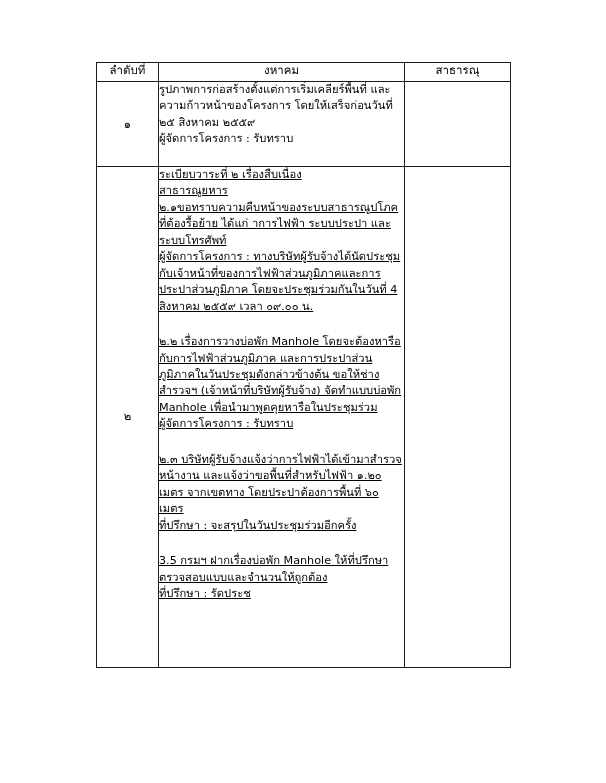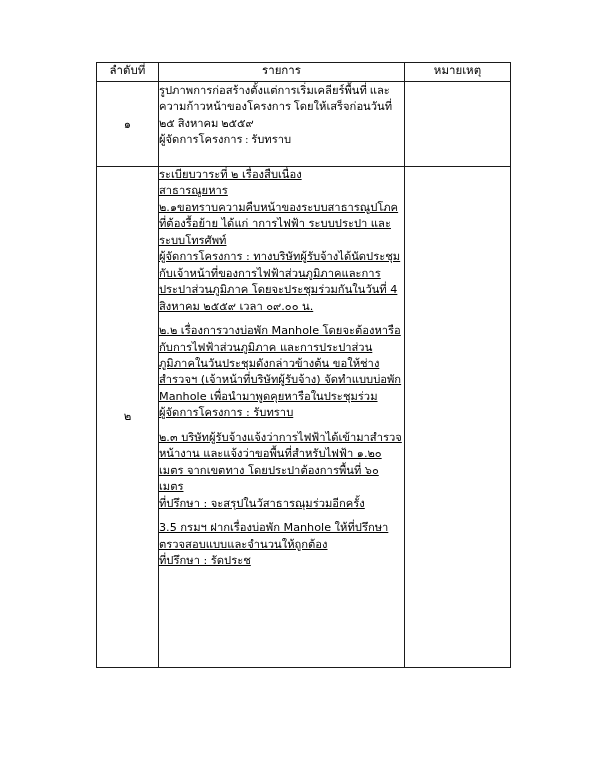--- a/index.html
+++ b/index.html
@@ -83,52 +83,52 @@
   td.body {
     font-size: 11.2px;
     line-height: 1.47;
     padding: 5px 7px 8px 7px;
   }
   td.body p {
     margin: 0 0 0 0;
     text-indent: 0;
   }
   td.body p.gap {
-    margin-top: 8px;
+    margin-top: 19px;
   }
   td.body p.tight {
     margin-top: 0;
   }
   td.note {
     font-size: 11.2px;
     padding: 5px;
   }
-  .cell-pad-1 { height: 84px; font-family: Liberation Serif, serif; }
+  .cell-pad-1 { height: 84px; }
   .cell-pad-2 { height: 500px; text-decoration: underline; }
 </style>
 </head>
 <body>
 
 <div class="page">
   <table class="minutes">
     <colgroup>
       <col class="col-no">
       <col class="col-item">
       <col class="col-note">
     </colgroup>
     <thead>
       <tr>
         <th>
           <span class="hdr-text">ลำดับที่</span>
         </th>
         <th>
-          <span class="hdr-text">รายการ</span>
+          <span class="hdr-text">งหาคม</span>
         </th>
         <th>
-          <span class="hdr-text">หมายเหตุ</span>
+          <span class="hdr-text">สาธารณุ</span>
         </th>
       </tr>
     </thead>
     <tbody>
       <tr>
         <td class="num num-cell-1">
           <span class="numinner">๑</span>
         </td>
         <td class="body">
           <div class="cell-pad-1">
@@ -144,21 +144,21 @@
         </td>
         <td class="body">
           <div class="cell-pad-2">
             <p class="tight">ระเบียบวาระที่ ๒ เรื่องสืบเนื่อง</p>
             <p class="tight">สาธารณูยหาร</p>
             <p class="tight">๒.๑ขอทราบความคืบหน้าของระบบสาธารณูปโภคที่ต้องรื้อย้าย ได้แก่ าการไฟฟ้า ระบบประปา และระบบโทรศัพท์</p>
             <p class="tight">ผู้จัดการโครงการ :     ทางบริษัทผู้รับจ้างได้นัดประชุมกับเจ้าหน้าที่ของการไฟฟ้าส่วนภูมิภาคและการประปาส่วนภูมิภาค โดยจะประชุมร่วมกันในวันที่ 4 สิงหาคม ๒๕๕๙ เวลา ๐๙.๐๐ น.</p>
             <p class="gap">๒.๒ เรื่องการวางบ่อพัก Manhole โดยจะต้องหารือกับการไฟฟ้าส่วนภูมิภาค และการประปาส่วนภูมิภาคในวันประชุมดังกล่าวข้างต้น ขอให้ช่างสำรวจฯ (เจ้าหน้าที่บริษัทผู้รับจ้าง) จัดทำแบบบ่อพัก Manhole  เพื่อนำมาพูดคุยหารือในประชุมร่วม</p>
             <p class="tight">ผู้จัดการโครงการ : รับทราบ</p>
             <p class="gap">๒.๓ บริษัทผู้รับจ้างแจ้งว่าการไฟฟ้าได้เข้ามาสำรวจหน้างาน  และแจ้งว่าขอพื้นที่สำหรับไฟฟ้า ๑.๒๐ เมตร จากเขตทาง โดยประปาต้องการพื้นที่ ๖๐ เมตร</p>
-            <p class="tight">ที่ปรึกษา : จะสรุปในวัสาธารณุมร่วมอีกครั้ง</p>
+            <p class="tight">ที่ปรึกษา : จะสรุปในวันประชุมร่วมอีกครั้ง</p>
             <p class="gap">3.5    กรมฯ  ฝากเรื่องบ่อพัก Manhole ให้ที่ปรึกษาตรวจสอบแบบและจำนวนให้ถูกต้อง</p>
             <p class="tight">ที่ปรึกษา : รัดประช</p>
           </div>
         </td>
         <td class="note"></td>
       </tr>
     </tbody>
   </table>
 </div>
 

